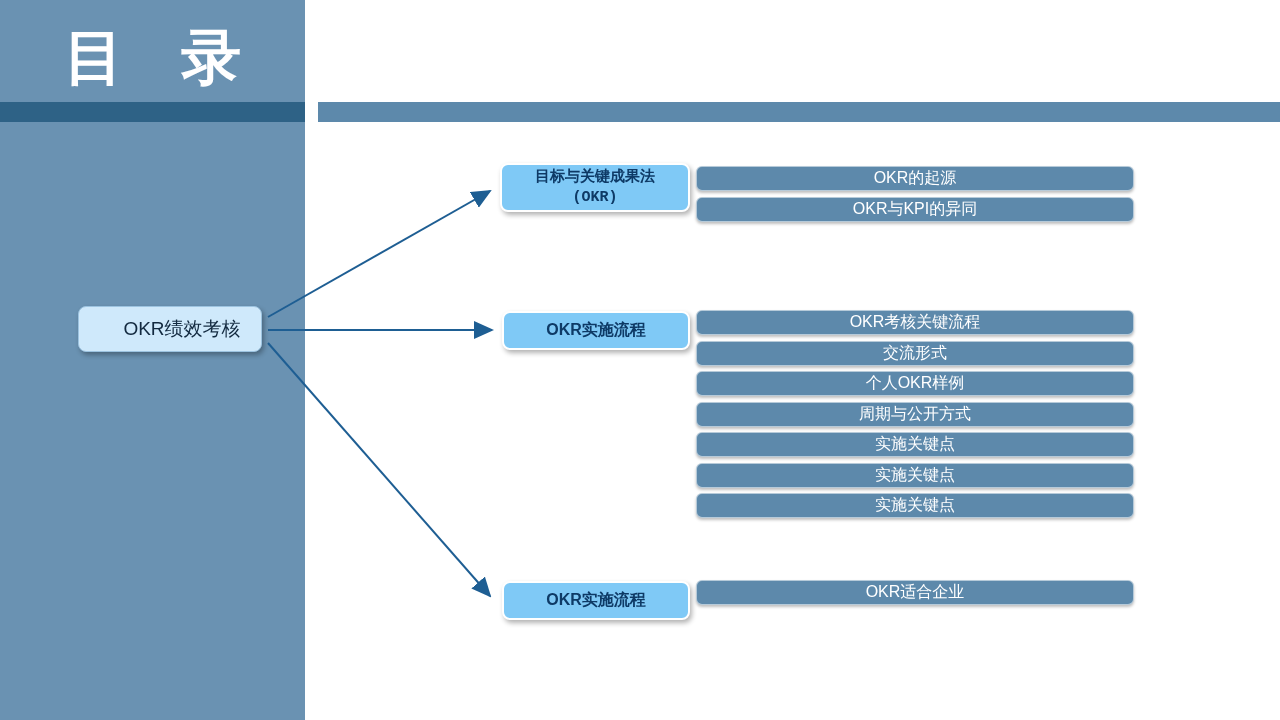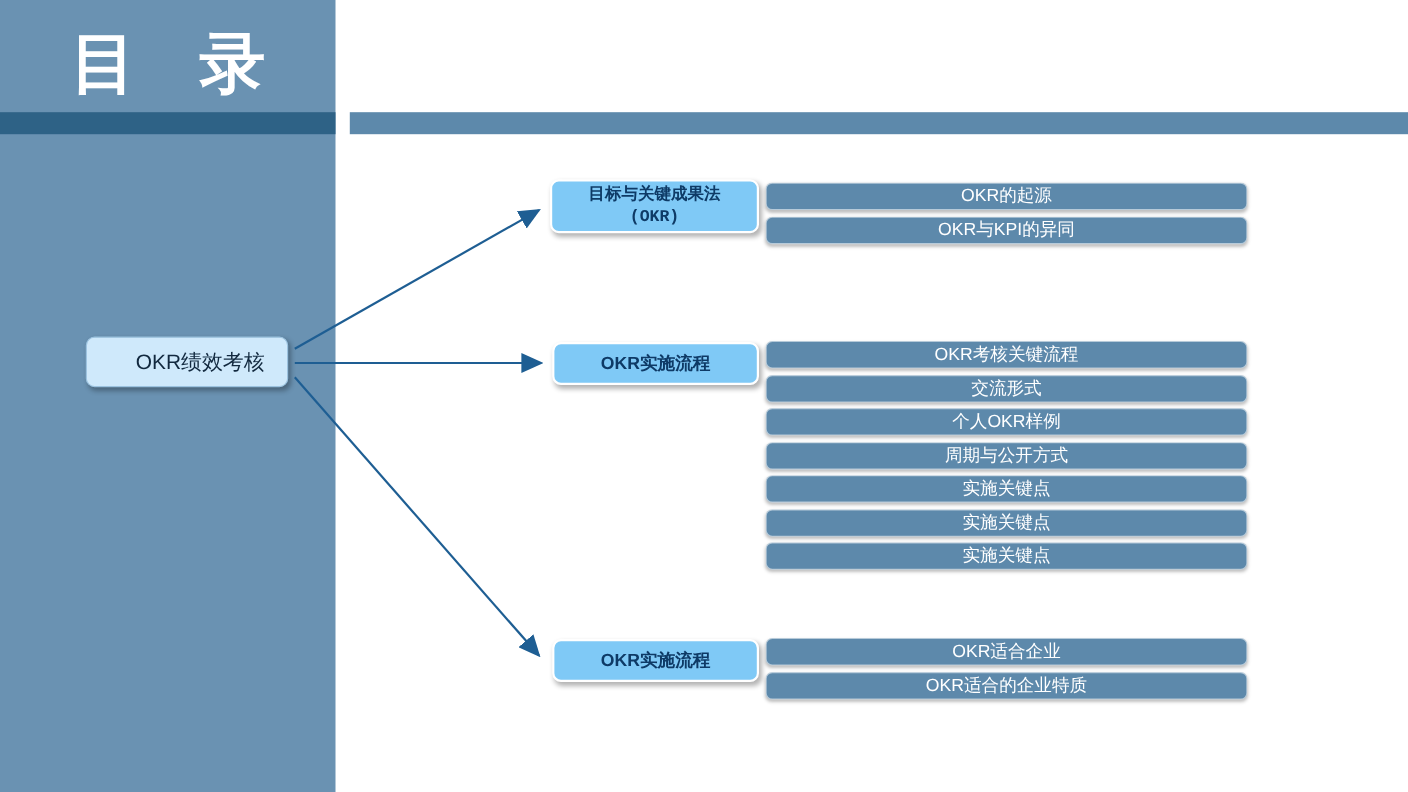--- a/index.html
+++ b/index.html
@@ -106,16 +106,15 @@
     <div class="leaf">交流形式</div>
     <div class="leaf">个人OKR样例</div>
     <div class="leaf">周期与公开方式</div>
     <div class="leaf">实施关键点</div>
     <div class="leaf">实施关键点</div>
     <div class="leaf">实施关键点</div>
   </div>
 
   <div class="leaf-group g3">
     <div class="leaf">OKR适合企业</div>
-    <div class="leaf">OKR适合的企业特质</div>
   </div>
 
 </div>
 
 </body></html>

